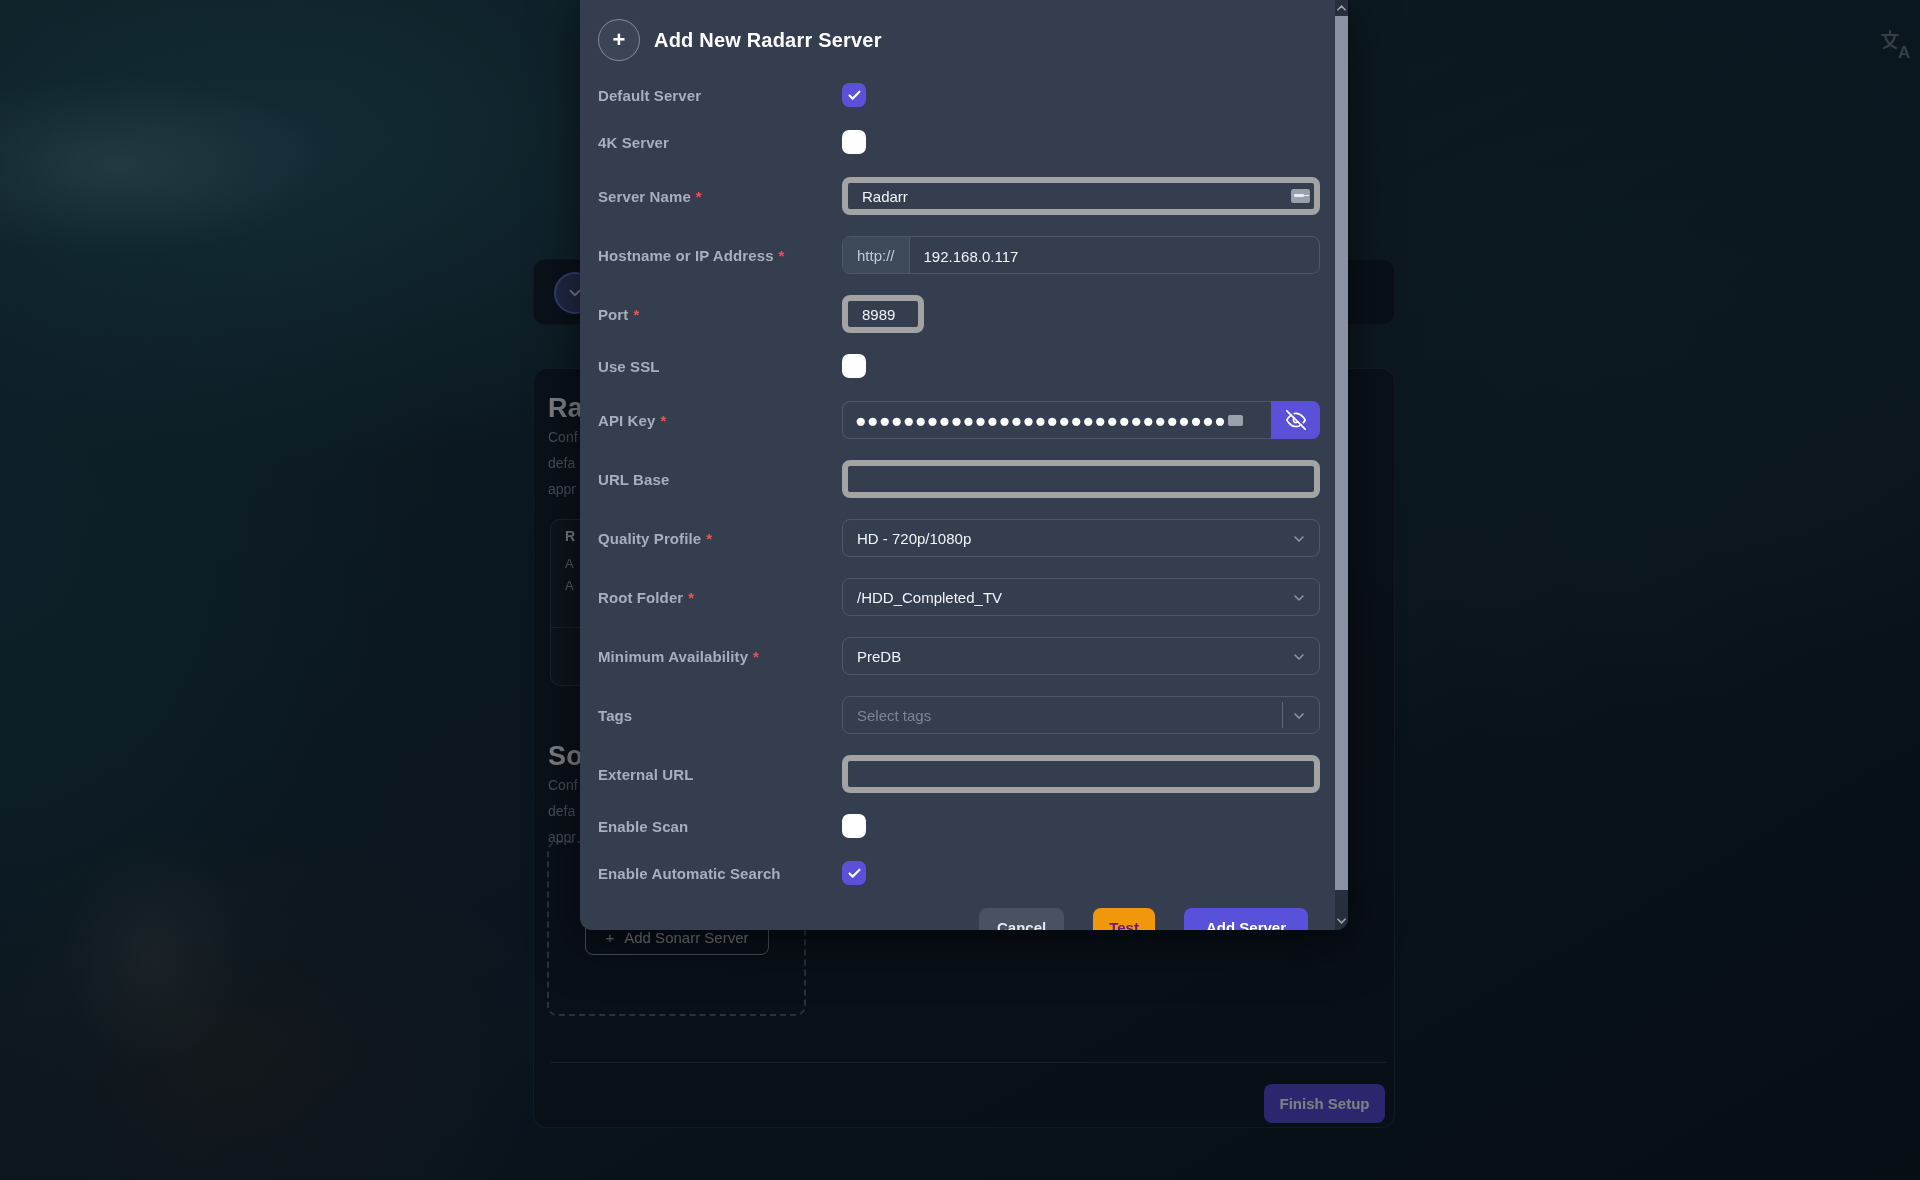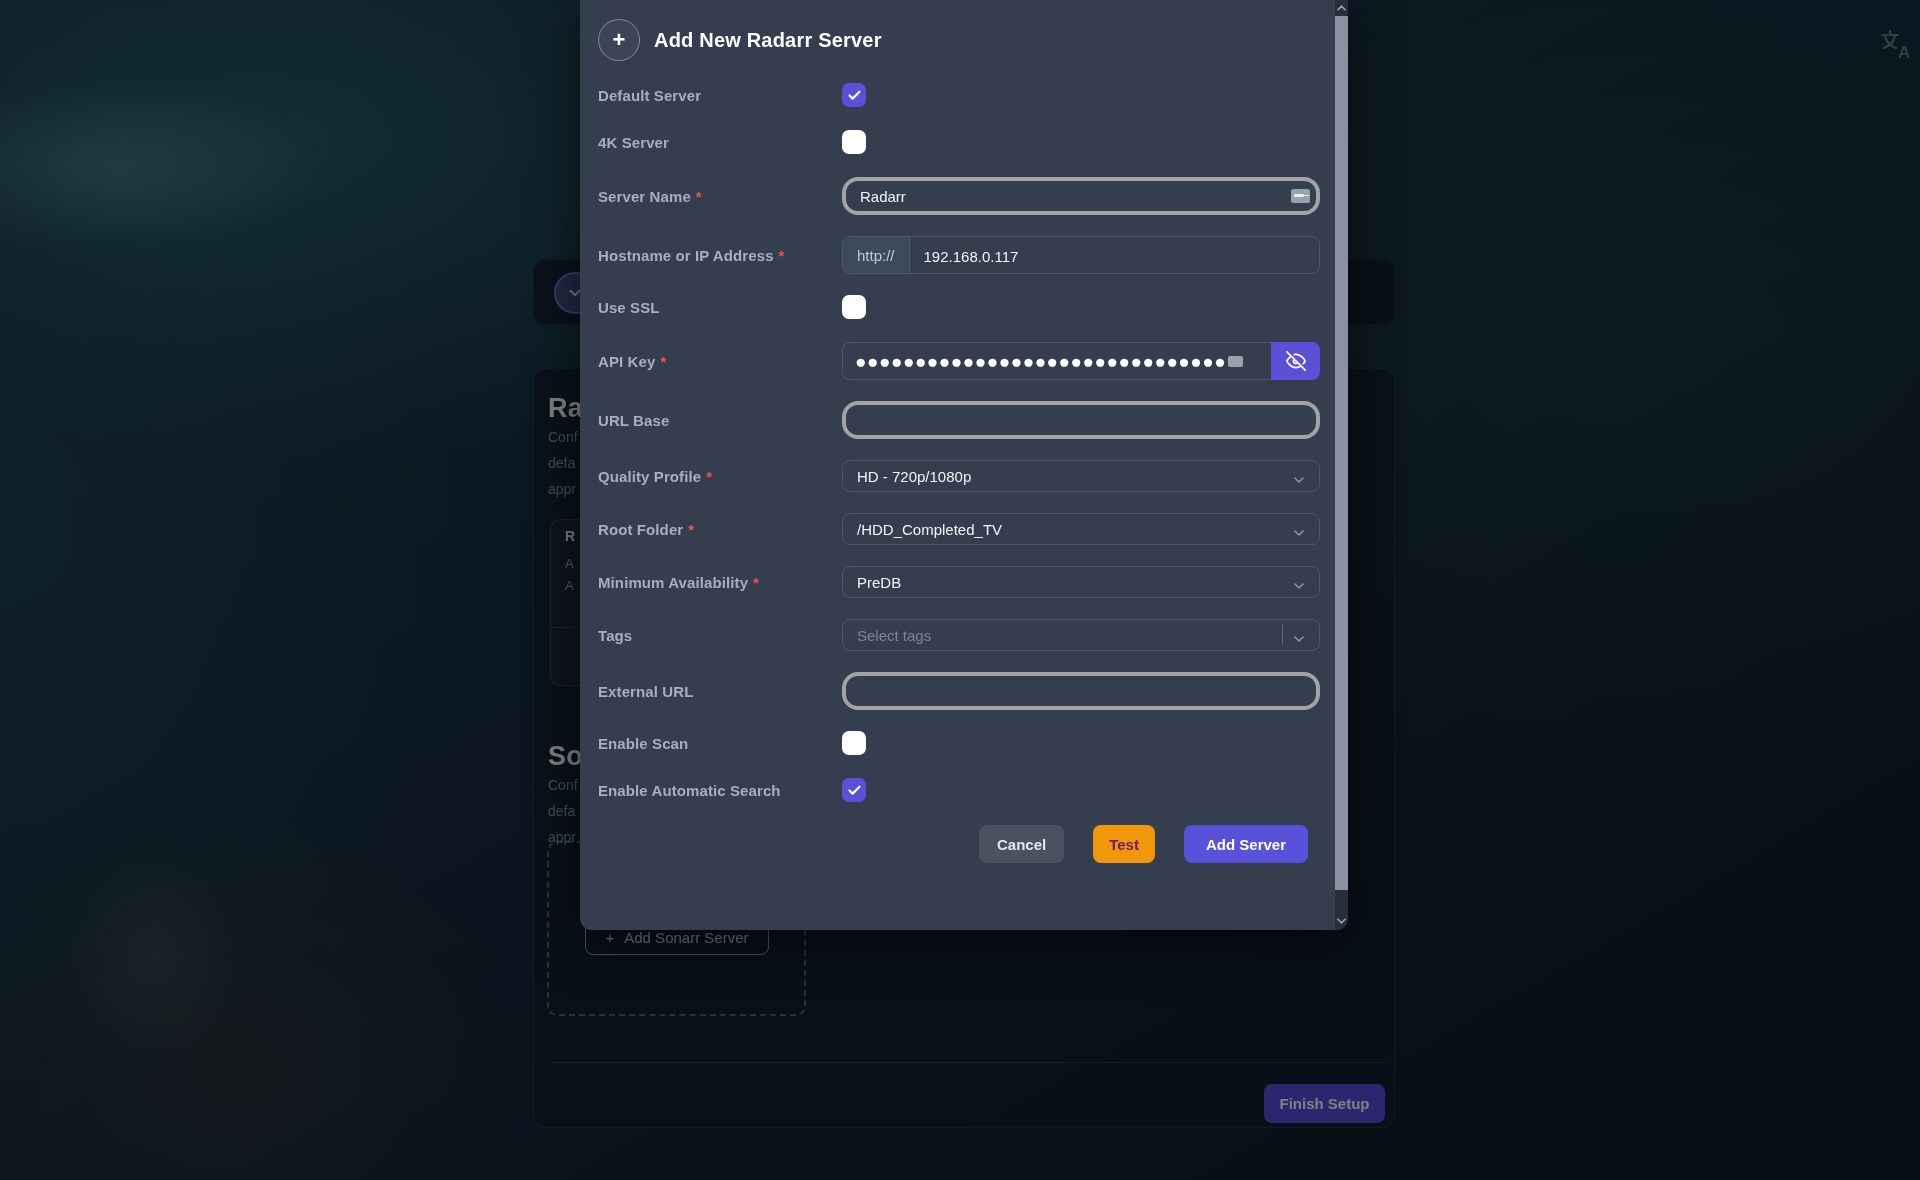--- a/index.html
+++ b/index.html
@@ -91,21 +91,21 @@
   .cb {
     width:24px; height:24px; border-radius:7px; background:#ffffff;
     display:flex; align-items:center; justify-content:center; cursor:pointer;
   }
   .cb svg { display:none; }
   .cb.on { background:#5a51d8; }
   .cb.on svg { display:block; }
 
   .tinput {
     width:100%; height:38px; background:transparent;
-    border:4px solid #a3a3a3; border-radius:16px;
+    border:6px solid #a3a3a3; border-radius:8px;
     color:#f2f4f8; font-size:15px; padding:0 14px;
     font-family:"Liberation Sans","DejaVu Sans",sans-serif; outline:none;
   }
   .tinput::placeholder { color:#7c8594; opacity:1; }
   .kbd-icon {
     position:absolute; right:10px; top:12px; width:19px; height:14px;
     background:#99a1ad; border-radius:2.5px;
   }
   .kbd-icon::after {
     content:""; position:absolute; left:3px; top:5px; width:10px; height:3px;
@@ -126,21 +126,21 @@
     display:flex; align-items:center; padding:0 6px 0 12px; position:relative; overflow:hidden;
   }
   .api-dots { color:#ffffff; font-size:19px; letter-spacing:.5px; white-space:nowrap; line-height:1; }
   .api-kbd { position:relative; flex:0 0 15px; height:11px; background:#99a1ad; border-radius:2px; margin-left:2px; align-self:center; }
   .eye-btn {
     flex:0 0 49px; background:#5a51d8; border:none; border-radius:0 8px 8px 0;
     display:flex; align-items:center; justify-content:center; cursor:pointer;
   }
 
   .select {
-    width:100%; height:32px; border:1px solid #4c586b; border-radius:8px;
+    width:100%; height:38px; border:1px solid #4c586b; border-radius:8px;
     display:flex; align-items:center; padding:0 40px 0 14px; cursor:pointer; position:relative;
   }
   .select .val { font-size:15px; color:#f2f4f8; }
   .select .ph { font-size:15px; color:#7c8594; }
   .select .chev { position:absolute; right:12px; top:11px; }
   .tags-div { position:absolute; right:36px; top:5px; bottom:5px; width:1px; background:rgba(255,255,255,0.22); }
 
   .m-footer { display:flex; justify-content:flex-end; align-items:flex-start; gap:29px; padding-right:12px; margin-top:2px; }
   .btn { height:38px; border:none; border-radius:8px; font-size:15px; font-weight:700; cursor:pointer; padding:0 18px;
          font-family:"Liberation Sans","DejaVu Sans",sans-serif; }
@@ -256,20 +256,28 @@
           <span>Hostname or IP Address</span><span class="req">*</span>
         </div>
         <div class="ctrl">
           <div class="host-wrap">
             <span class="host-prefix">http://</span>
             <input class="tinput" readonly="" value="192.168.0.117" style="">
           </div>
         </div>
       </div>
 
+      <div class="row">
+        <div class="f-label">
+          <span>Port</span><span class="req">*</span>
+        </div>
+        <div class="ctrl">
+          <input class="tinput port-input" readonly="" value="8989" style="">
+        </div>
+      </div>
 
       <div class="row cbrow">
         <div class="f-label"><span>Use SSL</span></div>
         <div class="ctrl">
           <span class="cb">
             
           </span>
         </div>
       </div>
 

